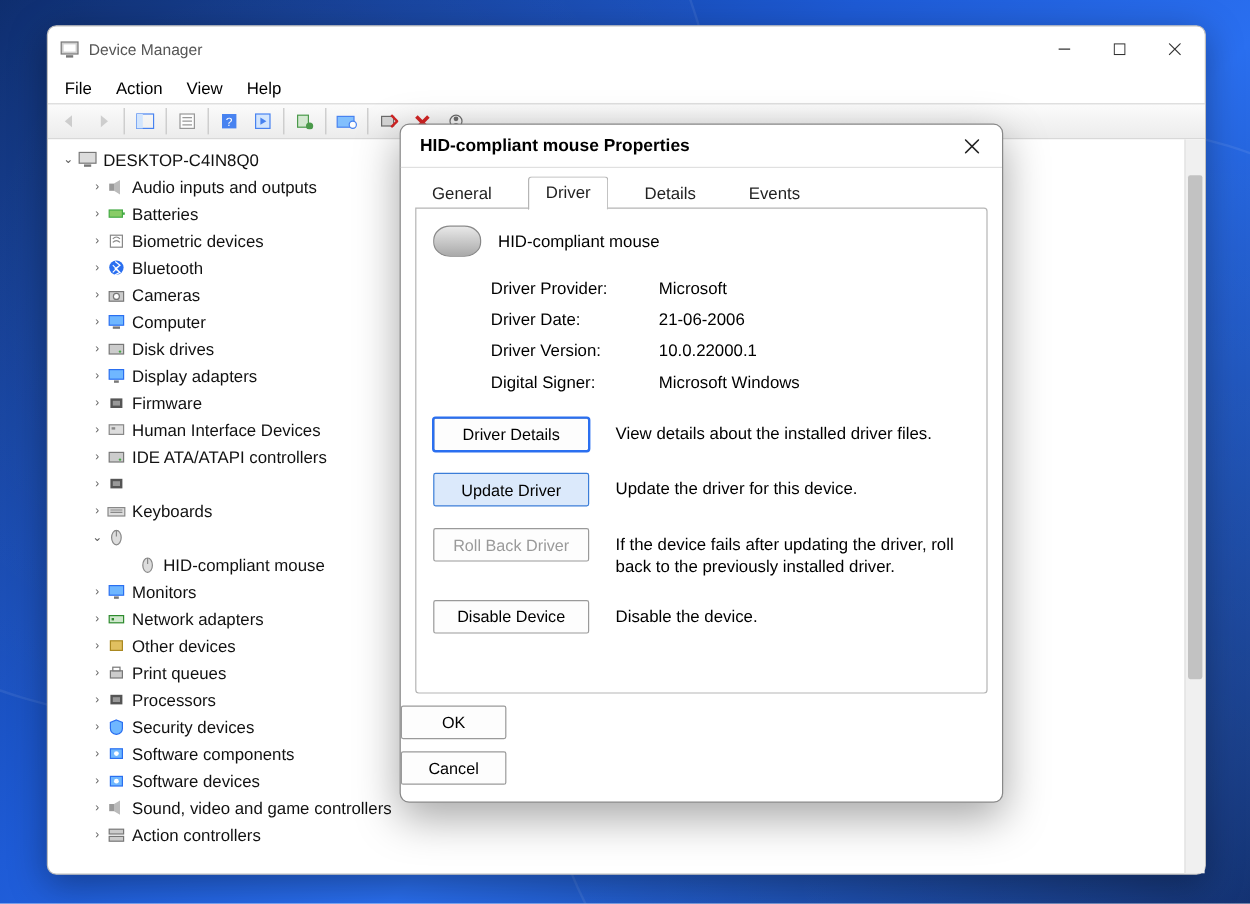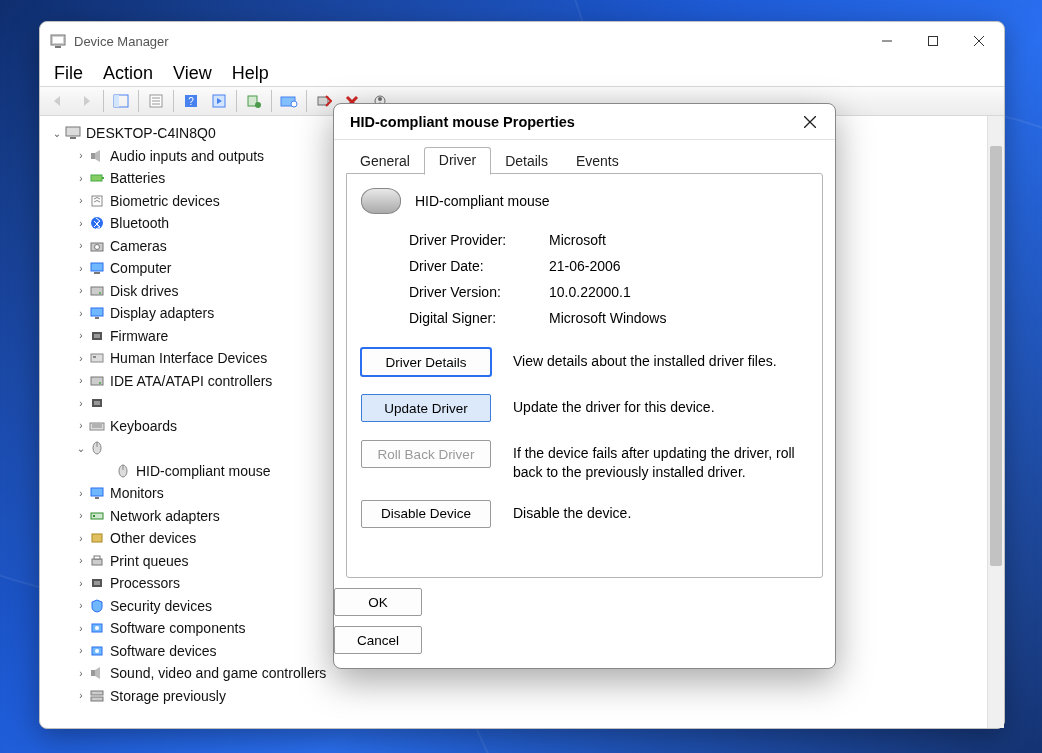--- a/index.html
+++ b/index.html
@@ -26,21 +26,21 @@
   }
   .titlebar {
     height:38px; display:flex; align-items:center; padding:0 2px 0 10px;
     font-size:13px; color:#555; justify-content:space-between;
   }
   .titlebar-left { display:flex; align-items:center; gap:8px; }
   .title-icon { width:16px; height:16px; display:inline-block; }
   .win-controls { display:flex; }
   .win-btn { width:46px; height:38px; display:flex; align-items:center; justify-content:center; color:#222; }
 
-  .menubar { height:26px; display:flex; align-items:center; padding:0 4px; font-size:18px; gap:0; }
+  .menubar { height:26px; display:flex; align-items:center; padding:0 4px; font-size:14px; gap:0; }
   .menu-item { padding:2px 10px; border-radius:3px; }
 
   .toolbar {
     height:30px; border-top:1px solid #d8d8d8; border-bottom:1px solid #d8d8d8;
     background:linear-gradient(#fbfbfb,#ececec);
     display:flex; align-items:center; padding:0 4px; gap:0;
   }
   .tool-btn { width:28px; height:24px; display:flex; align-items:center; justify-content:center; opacity:0.85; }
   .tool-btn.disabled { opacity:0.35; }
   .tool-sep { width:1px; height:22px; background:#c5c5c5; margin:0 3px; }
@@ -71,21 +71,21 @@
     position:absolute; left:333px; top:103px; width:503px; height:566px;
     background:#fff; border:1px solid #888; border-radius:8px;
     box-shadow:0 12px 36px rgba(0,0,0,0.35);
     display:flex; flex-direction:column;
   }
   .dlg-title {
     height:36px; display:flex; align-items:center; justify-content:space-between;
     padding:0 8px 0 16px; font-size:14.5px; border-bottom:1px solid #e0e0e0;font-weight:bold;
   }
   .dlg-close { width:34px; height:30px; display:flex; align-items:center; justify-content:center; border-radius:4px;}
-  .tabs-row { display:flex; align-items:flex-end; padding:6px 12px 0 12px; gap:0; font-size:14px; }
+  .tabs-row { display:flex; align-items:flex-end; padding:6px 12px 0 12px; gap:16px; font-size:14px; }
   .tab {
     padding:4px 14px 6px 14px; color:#222; position:relative; top:1px;
   }
   .tab.active {
     background:#fff; border:1px solid #b5b5b5; border-bottom:1px solid #fff;
     border-top-left-radius:3px; border-top-right-radius:3px;
   }
   .dlg-body {
     margin:0 12px 0 12px; border:1px solid #b5b5b5; flex:1; padding:14px 14px;
     border-top:1px solid #b5b5b5; position:relative; background:#fff;
@@ -492,21 +492,21 @@
             <span>Sound, video and game controllers</span>
           </div>
           <div class="tree-row level1">
             <span class="arrow">›</span>
             <span class="tree-icon">
               <svg width="16" height="14">
                 <rect x="2" y="2" width="12" height="4" fill="#ccc" stroke="#777"></rect>
                 <rect x="2" y="8" width="12" height="4" fill="#ccc" stroke="#777"></rect>
               </svg>
             </span>
-            <span>Storage previously</span>
+            <span>Action controllers</span>
           </div>
         </div>
     </div>
     <div class="scrollbar">
       <div class="scroll-thumb"></div>
     </div>
   </div>
 </div>
 
 <div class="dialog">

